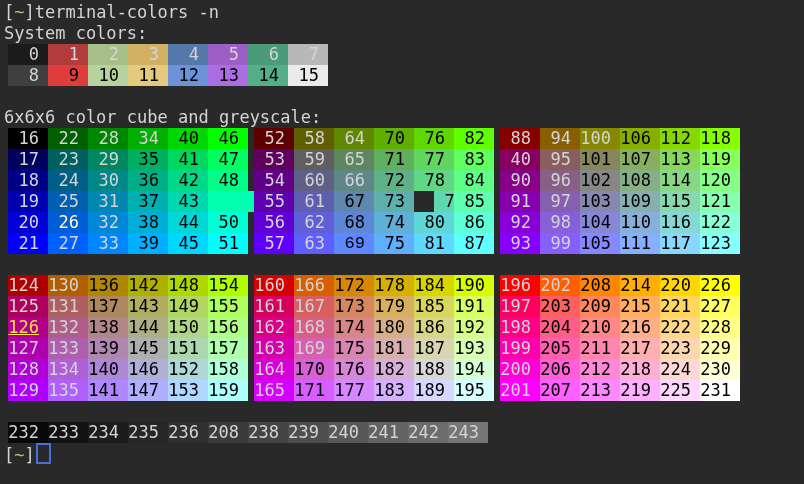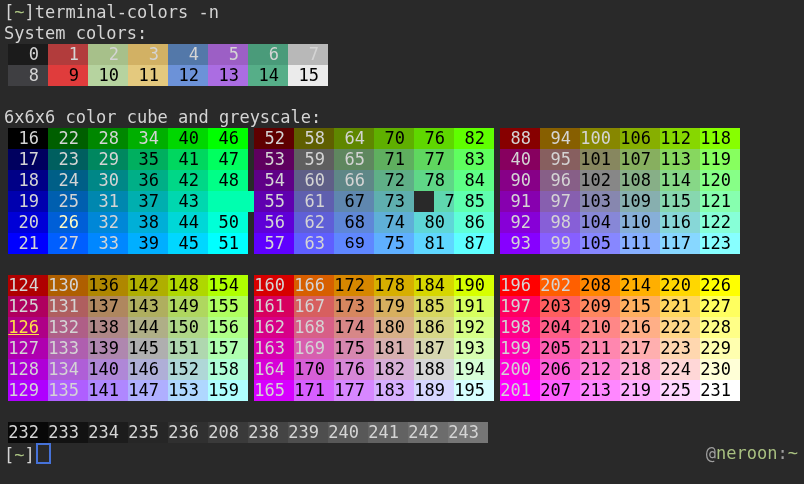--- a/index.html
+++ b/index.html
@@ -311,16 +311,15 @@
       <div class="cell" style="background: rgb(68, 68, 68); color: rgb(212, 212, 212);">238</div>
       <div class="cell" style="background: rgb(78, 78, 78); color: rgb(212, 212, 212);">239</div>
       <div class="cell" style="background: rgb(88, 88, 88); color: rgb(212, 212, 212);">240</div>
       <div class="cell" style="background: rgb(98, 98, 98); color: rgb(212, 212, 212);">241</div>
       <div class="cell" style="background: rgb(108, 108, 108); color: rgb(212, 212, 212);">242</div>
       <div class="cell" style="background: rgb(118, 118, 118); color: rgb(212, 212, 212);">243</div>
     </div>
 
   <div class="bottom-line">
     <span><span>[</span><span class="green">~</span><span>]</span><span class="cursor"></span></span>
-    <span><span class="dim">@</span><span class="green">neroon</span><span class="dim">:</span><span class="green">~</span></span>
   </div>
 
 </div>
 
 </body></html>

